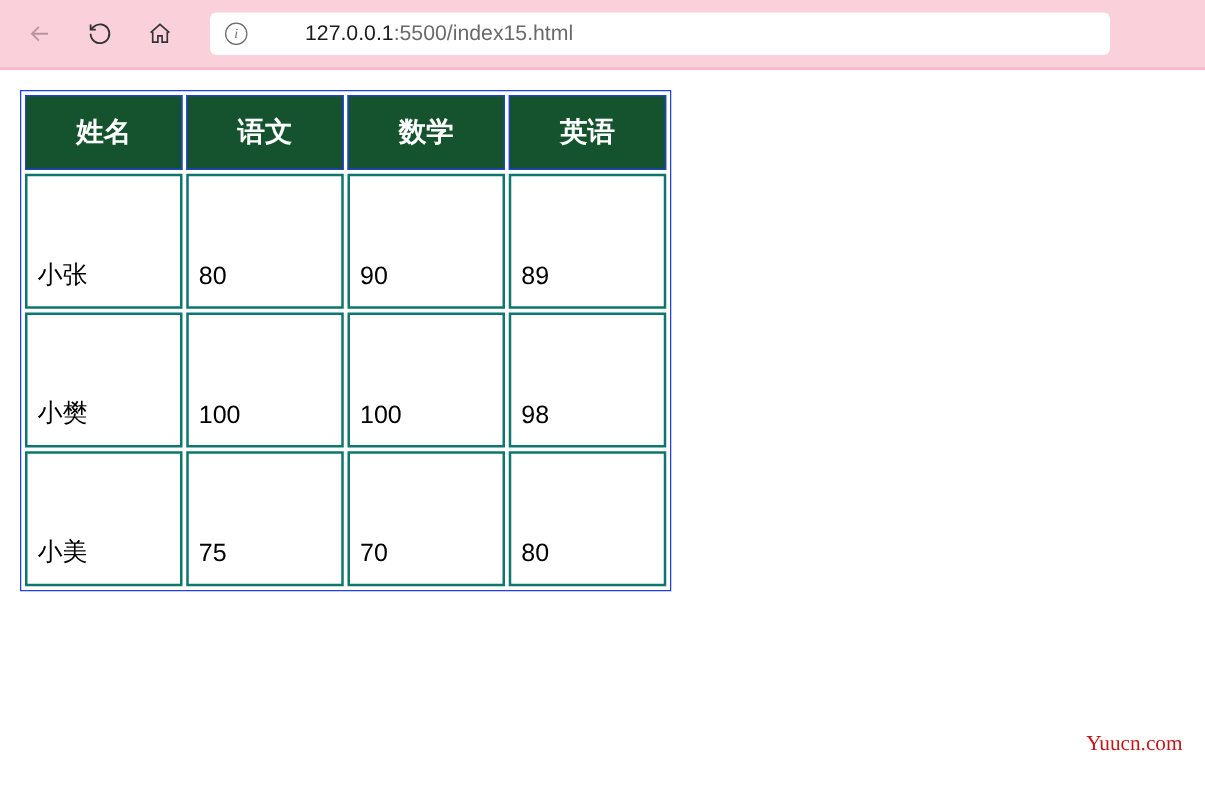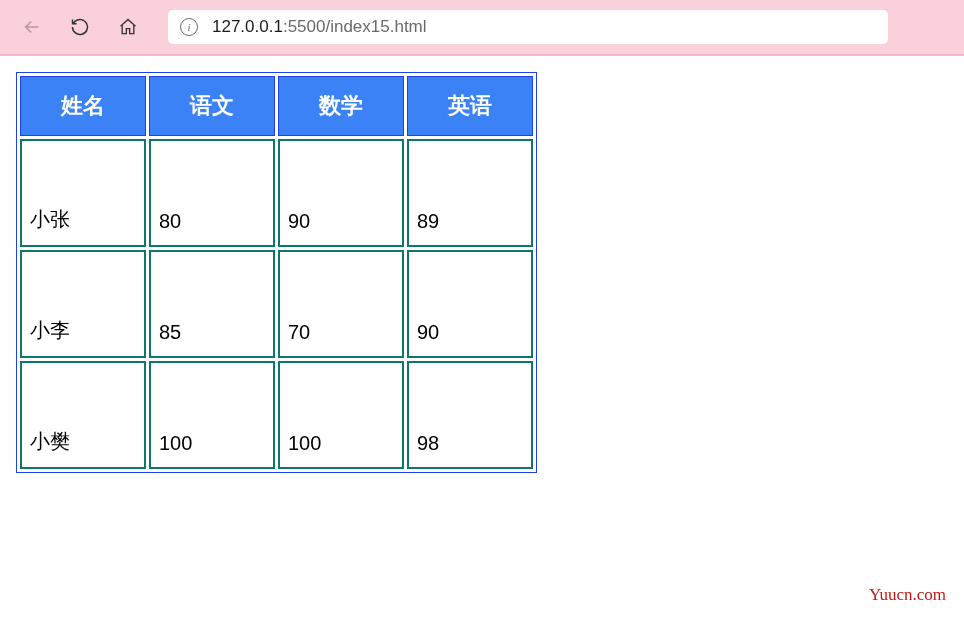--- a/index.html
+++ b/index.html
@@ -63,33 +63,34 @@
       color: #6a6a6a;
       flex-shrink: 0;
     }
     .url {
       font-size: 17px;
       color: #6a6a6a;
       white-space: nowrap;
     }
     .url .host {
       color: #1a1a1a;
+      margin-left: 32px;
     }
     
     .page {
       padding: 16px;
     }
     table.grades {
       border: 1px solid #1e40e8;
       border-collapse: separate;
       border-spacing: 3px;
       background: #fff;
     }
     table.grades th {
-      background: #3b82f6;
+      background: #14532d;
       color: #fff;
       font-size: 22px;
       font-weight: bold;
       text-align: center;
       border: 1px solid #1e40e8;
       width: 126px;
       height: 60px;
     }
     table.grades td {
       border: 2px solid #0f766e;
@@ -148,28 +149,28 @@
       </tr>
     </thead>
     <tbody>
       <tr>
         <td>小张</td>
         <td>80</td>
         <td>90</td>
         <td>89</td>
       </tr>
       <tr>
-        <td>小李</td>
-        <td>85</td>
-        <td>70</td>
-        <td>90</td>
-      </tr>
-      <tr>
         <td>小樊</td>
         <td>100</td>
         <td>100</td>
         <td>98</td>
+      </tr>
+      <tr>
+        <td>小美</td>
+        <td>75</td>
+        <td>70</td>
+        <td>80</td>
       </tr>
     </tbody>
   </table>
 </div>
 
 <div class="watermark">Yuucn.com</div>
 
 </body></html>

